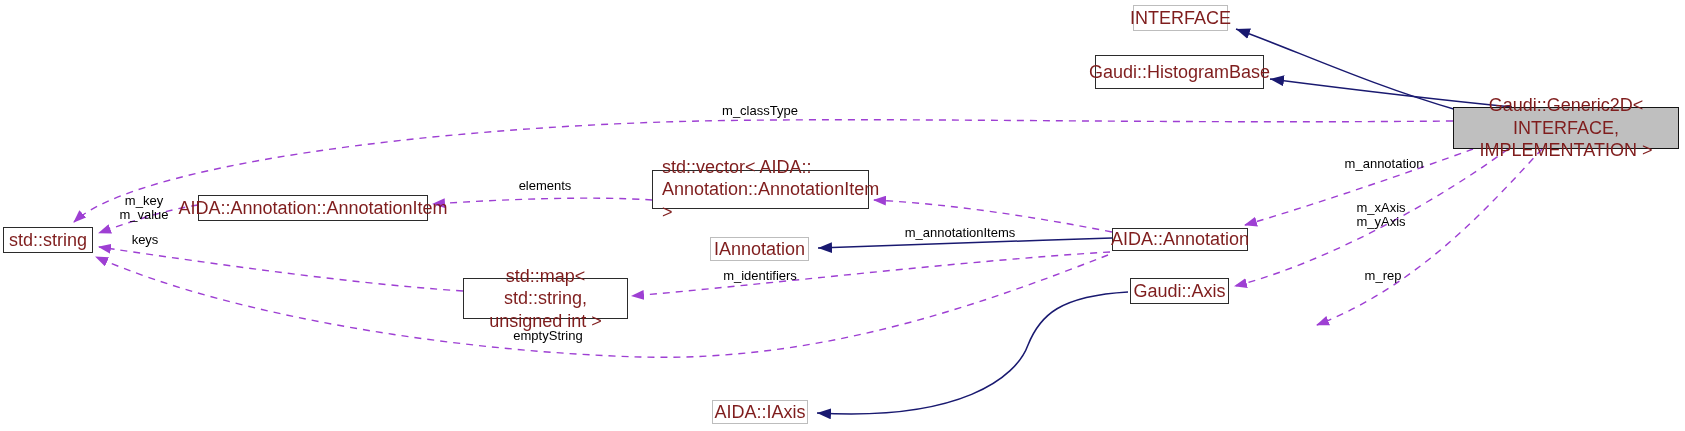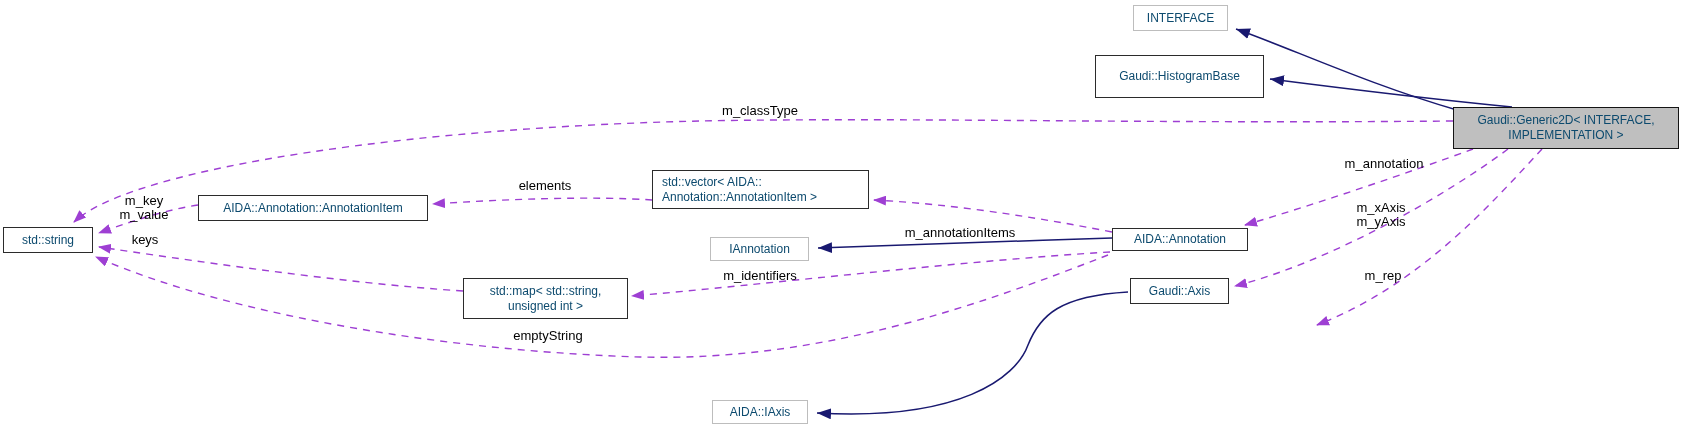--- a/index.html
+++ b/index.html
@@ -3,23 +3,23 @@
 <meta charset="utf-8">
 <style>
   html,body { margin:0; padding:0; background:#ffffff; }
   #diagram {
     position:relative; width:1685px; height:431px; background:#ffffff;
     font-family:"Liberation Sans","DejaVu Sans",sans-serif; overflow:hidden;
   }
   #edges { position:absolute; left:0; top:0; width:1685px; height:431px; }
   .node {
     position:absolute; box-sizing:border-box; background:#ffffff;
-    border:1px solid #2b2b2b; color:#0c4a6e;
+    border:1px solid #2b2b2b; color:#7f1d1d;
     display:flex; align-items:center; justify-content:center;
-    font-size:12px; line-height:1.25; white-space:pre-line; text-align:center;
+    font-size:18px; line-height:1.25; white-space:pre-line; text-align:center;
     padding:1px 22px;
   }
   .node.light { border-color:#bdbdbd; }
   .node.highlight { background:#bfbfbf; border:1.6px solid #141414; }
   .node.leftalign { justify-content:flex-start; text-align:left; padding-left:9px; }
   .elabel {
     position:absolute; transform:translate(-50%,-50%);
     font-size:13px; line-height:1.08; color:#000000;
     white-space:pre; text-align:center;
   }
@@ -55,21 +55,21 @@
       <path d="M 1112 232 C 1030 216, 950 204, 874 200" marker-end="url(#arrowPurple)"></path>
       <path d="M 1110 252 C 960 261, 770 284, 632 296" marker-end="url(#arrowPurple)"></path>
       <path d="M 1473 149 C 1410 172, 1320 203, 1245 225" marker-end="url(#arrowPurple)"></path>
       <path d="M 1508 149 C 1445 196, 1330 262, 1235 286" marker-end="url(#arrowPurple)"></path>
       <path d="M 1542 149 C 1490 205, 1420 285, 1317 325" marker-end="url(#arrowPurple)"></path>
     </g>
   </svg>
 
   <div class="node light" style="left:1133px; top:5px; width:95px; height:26px;">INTERFACE</div>
 
-  <div class="node" style="left:1095px; top:55px; width:169px; height:43px;">Gaudi::HistogramBase</div>
+  <div class="node" style="left:1095px; top:55px; width:169px; height:34px;">Gaudi::HistogramBase</div>
 
   <div class="node highlight" style="left:1453px; top:107px; width:226px; height:42px;">Gaudi::Generic2D&lt; INTERFACE,
 IMPLEMENTATION &gt;</div>
 
   <div class="node" style="left:3px; top:227px; width:90px; height:26px;">std::string</div>
 
   <div class="node leftalign" style="left:652px; top:170px; width:217px; height:39px;">std::vector&lt; AIDA::
 Annotation::AnnotationItem &gt;</div>
 
   <div class="node" style="left:198px; top:195px; width:230px; height:26px;">AIDA::Annotation::AnnotationItem</div>

